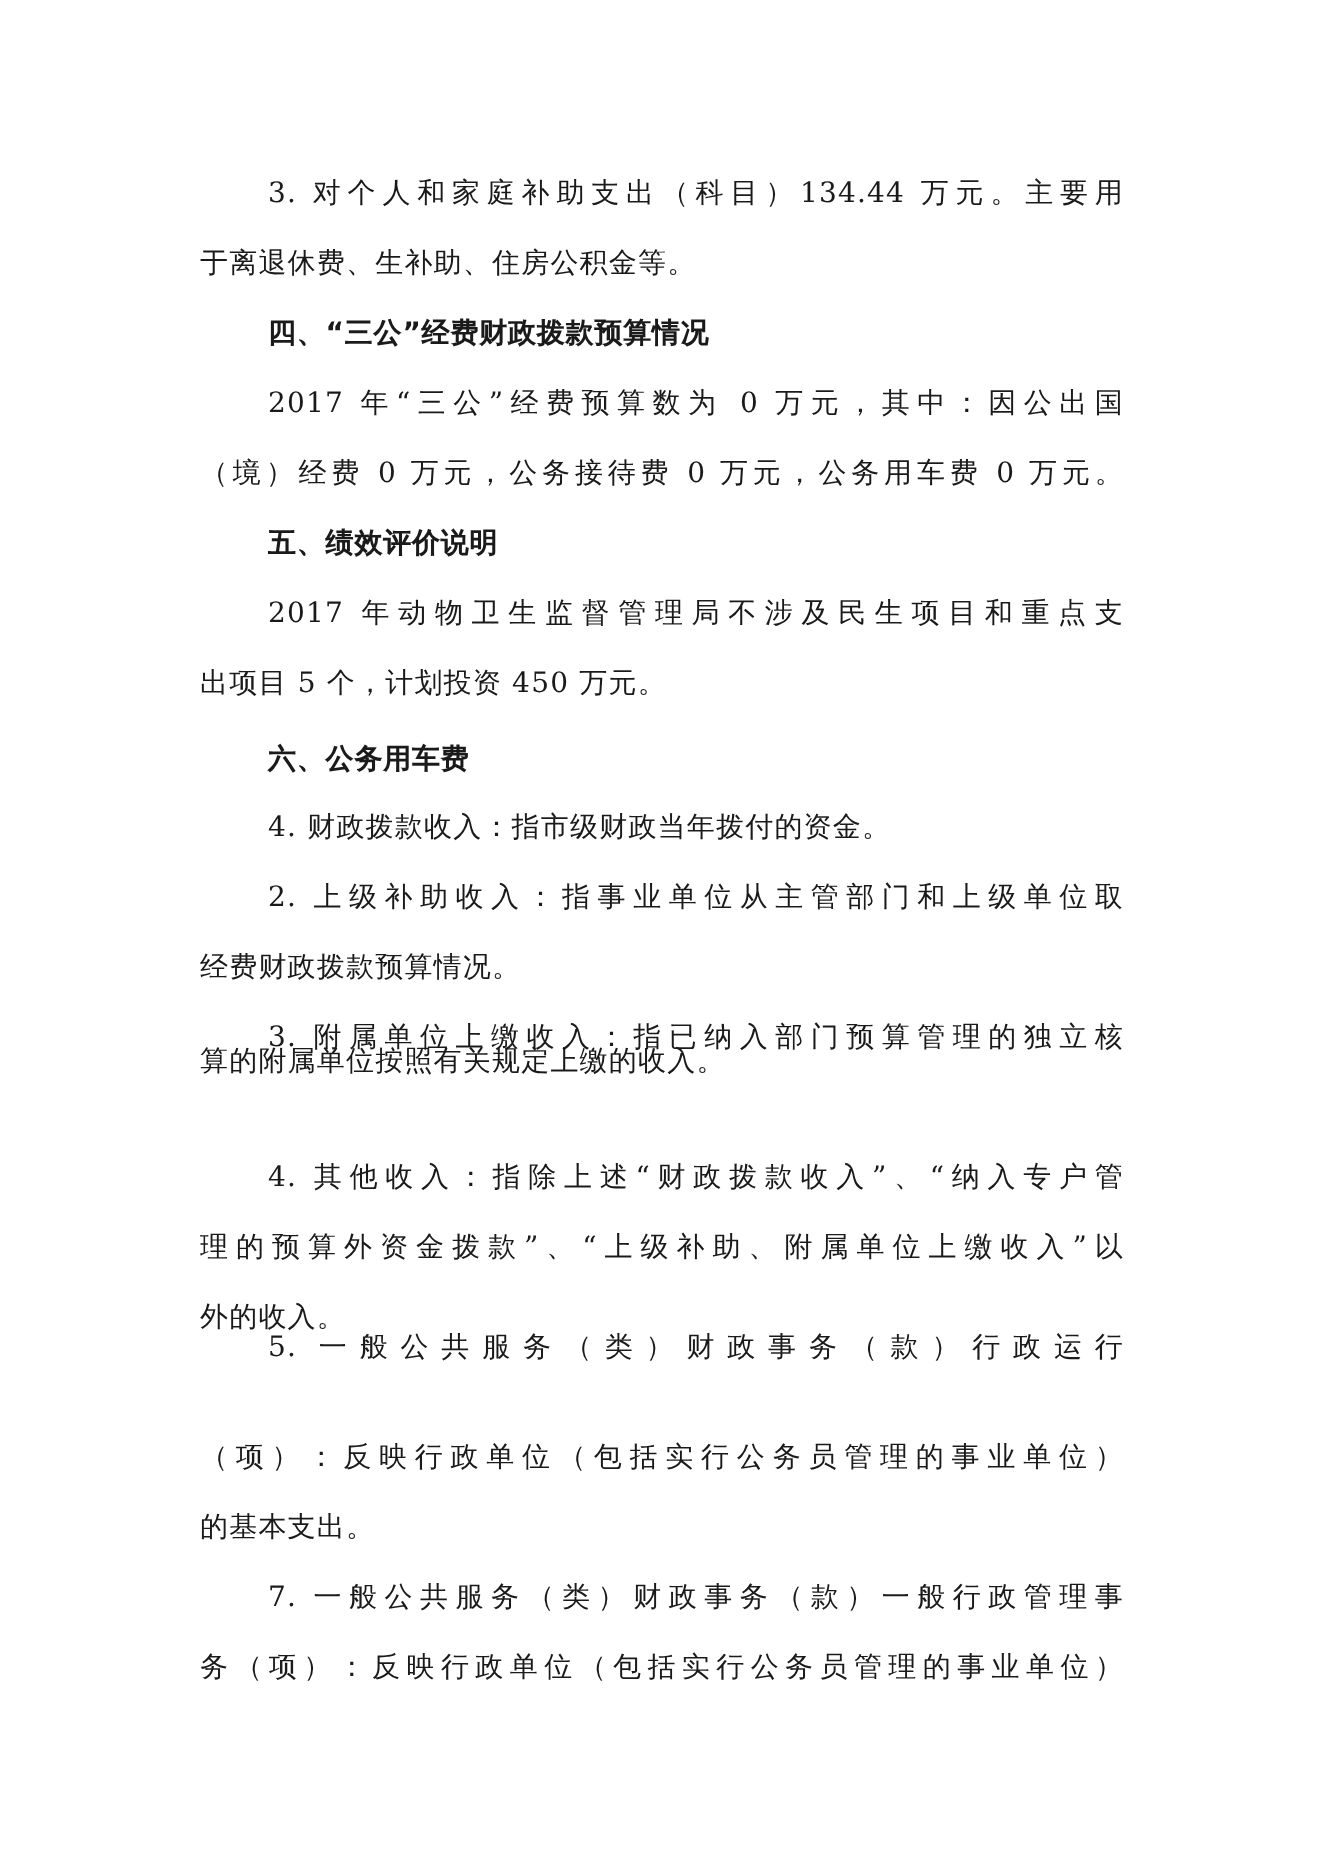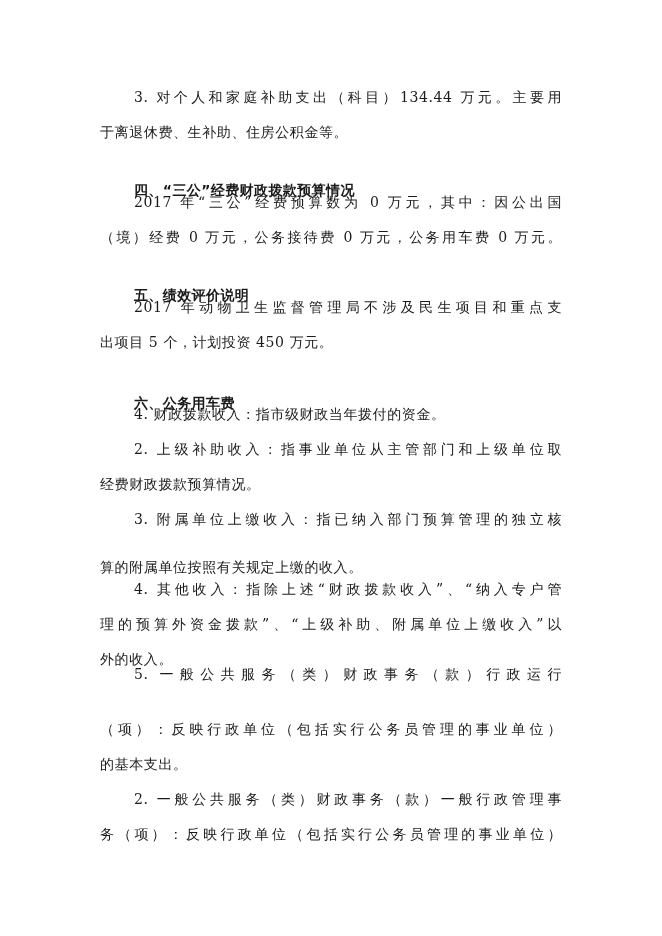--- a/index.html
+++ b/index.html
@@ -1,21 +1,21 @@
 <!DOCTYPE html>
 <html><head>
 <meta charset="utf-8">
 <style>
   html, body { margin: 0; padding: 0; background: #ffffff; }
   body { width: 662px; height: 936px; position: relative; overflow: hidden;
          font-family: "DejaVu Serif", "Liberation Serif", serif; color: #1a1a1a; }
   .page { position: absolute; left: 100px; top: 80px; width: 462px; }
   .line { position: absolute; left: 0; white-space: nowrap; font-size: 14px; line-height: 22px; letter-spacing: 0.6px; }
   .indent { left: 34px; }
-  .bold { font-weight: bold; font-family: "DejaVu Sans", "Liberation Sans", sans-serif; letter-spacing: 0.4px; margin-top: 23px; }
+  .bold { font-weight: bold; font-family: "DejaVu Sans", "Liberation Sans", sans-serif; letter-spacing: 0.4px; }
   .justify { width: 462px; text-align: justify; text-align-last: justify; }
   .justify.indent { width: 428px; }
 </style>
 </head>
 <body>
 
 <div class="page">
   <div class="line indent justify" style="top:6px">3. 对个人和家庭补助支出（科目）134.44 万元。主要用</div>
   <div class="line" style="top:41px">于离退休费、生补助、住房公积金等。</div>
 
@@ -30,25 +30,25 @@
   <div class="line" style="top:251px">出项目 5 个，计划投资 450 万元。</div>
 
   <div class="line indent bold" style="top:289px">六、公务用车费</div>
 
   <div class="line indent" style="top:323px">4. 财政拨款收入：指市级财政当年拨付的资金。</div>
 
   <div class="line indent justify" style="top:358px">2. 上级补助收入：指事业单位从主管部门和上级单位取</div>
   <div class="line" style="top:393px">经费财政拨款预算情况。</div>
 
   <div class="line indent justify" style="top:428px">3. 附属单位上缴收入：指已纳入部门预算管理的独立核</div>
-  <div class="line" style="top:476px">算的附属单位按照有关规定上缴的收入。</div>
+  <div class="line" style="top:440px">算的附属单位按照有关规定上缴的收入。</div>
 
   <div class="line indent justify" style="top:498px">4. 其他收入：指除上述“财政拨款收入”、“纳入专户管</div>
   <div class="line justify" style="top:533px">理的预算外资金拨款”、“上级补助、附属单位上缴收入”以</div>
   <div class="line" style="top:568px">外的收入。</div>
 
   <div class="line indent justify" style="top:583px">5. 一般公共服务（类）财政事务（款）行政运行</div>
   <div class="line justify" style="top:638px">（项）：反映行政单位（包括实行公务员管理的事业单位）</div>
   <div class="line" style="top:673px">的基本支出。</div>
 
-  <div class="line indent justify" style="top:708px">2. 一般公共服务（类）财政事务（款）一般行政管理事</div>
+  <div class="line indent justify" style="top:708px">7. 一般公共服务（类）财政事务（款）一般行政管理事</div>
   <div class="line justify" style="top:743px">务（项）：反映行政单位（包括实行公务员管理的事业单位）</div>
 </div>
 
 </body></html>

